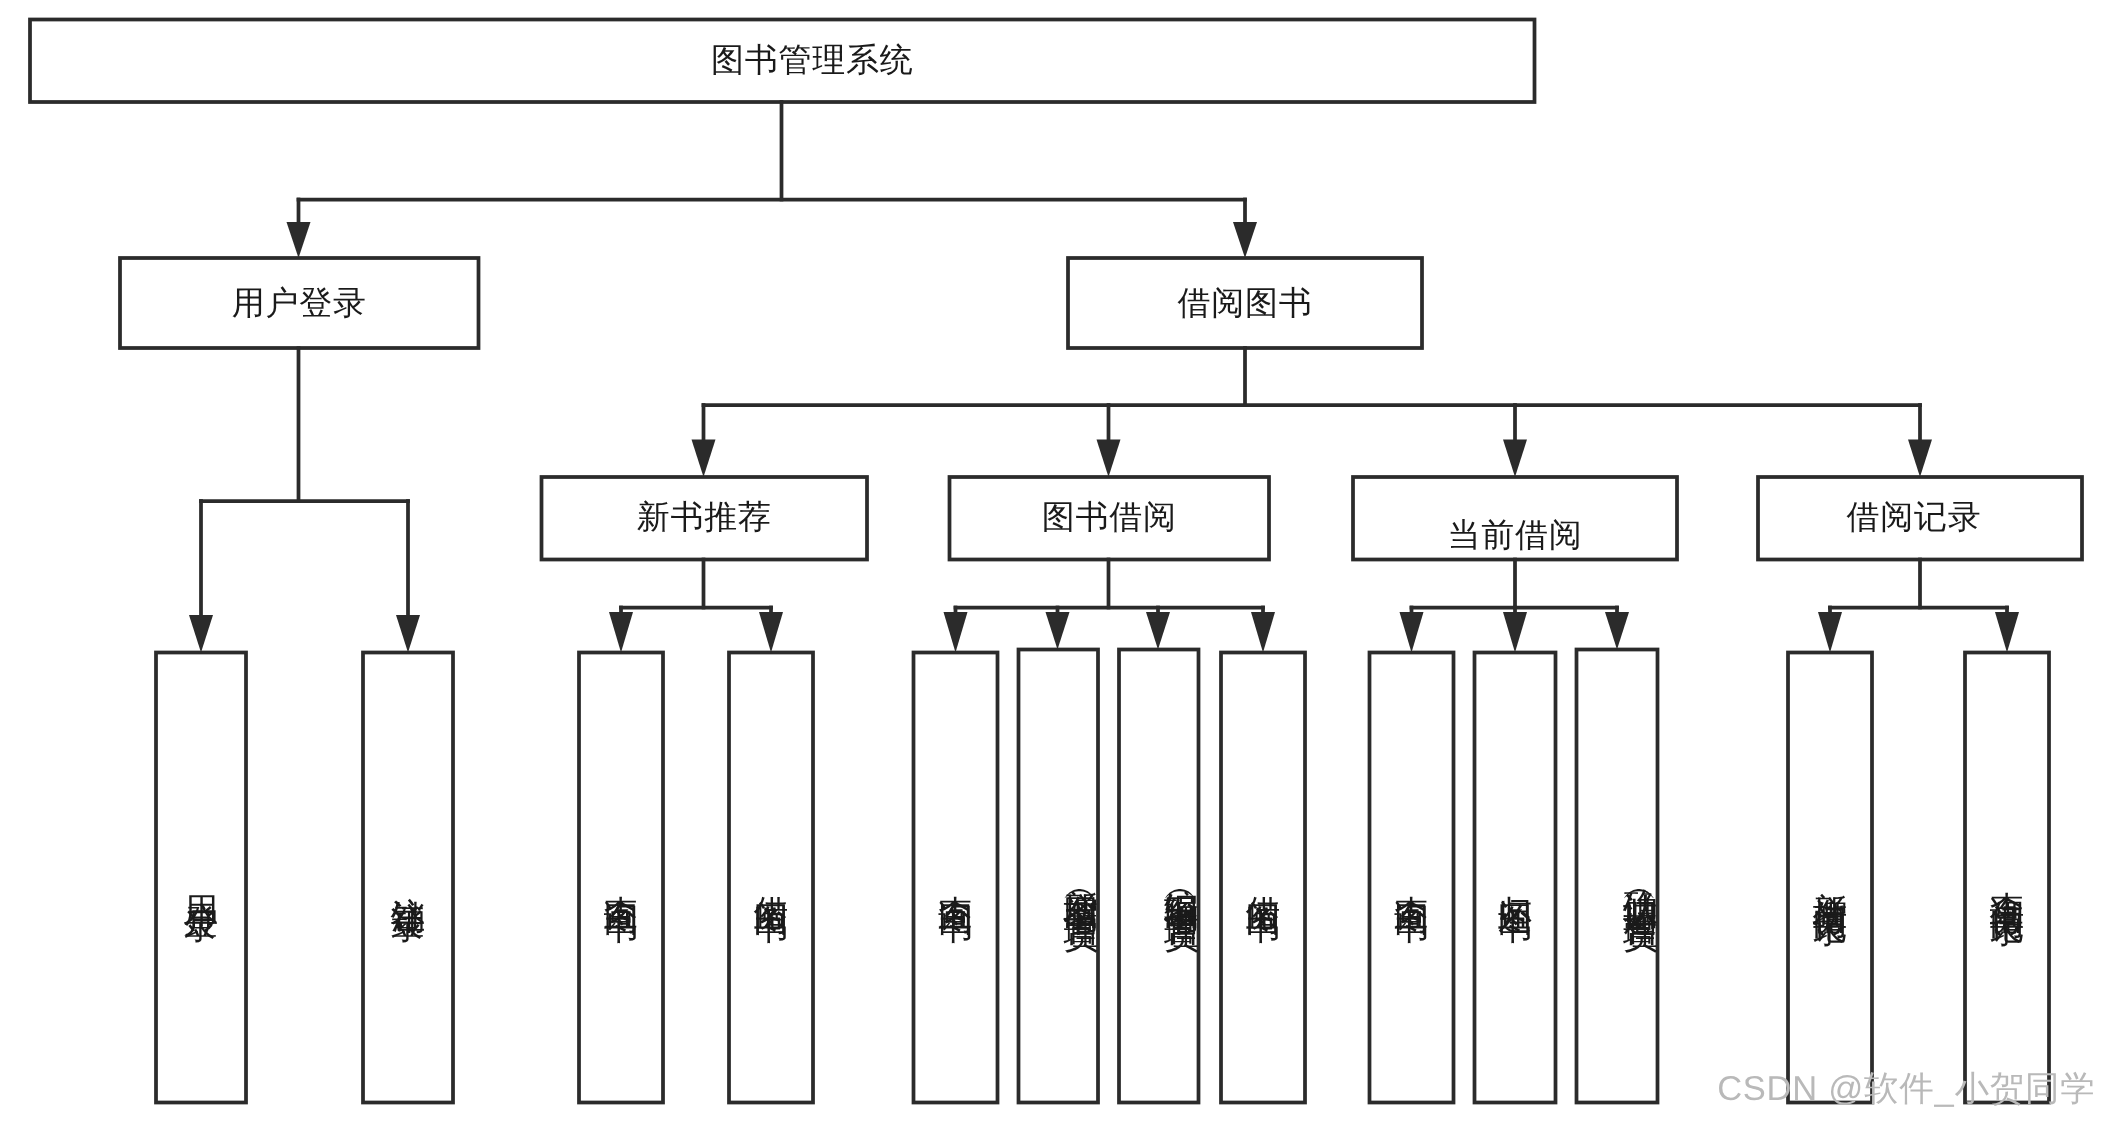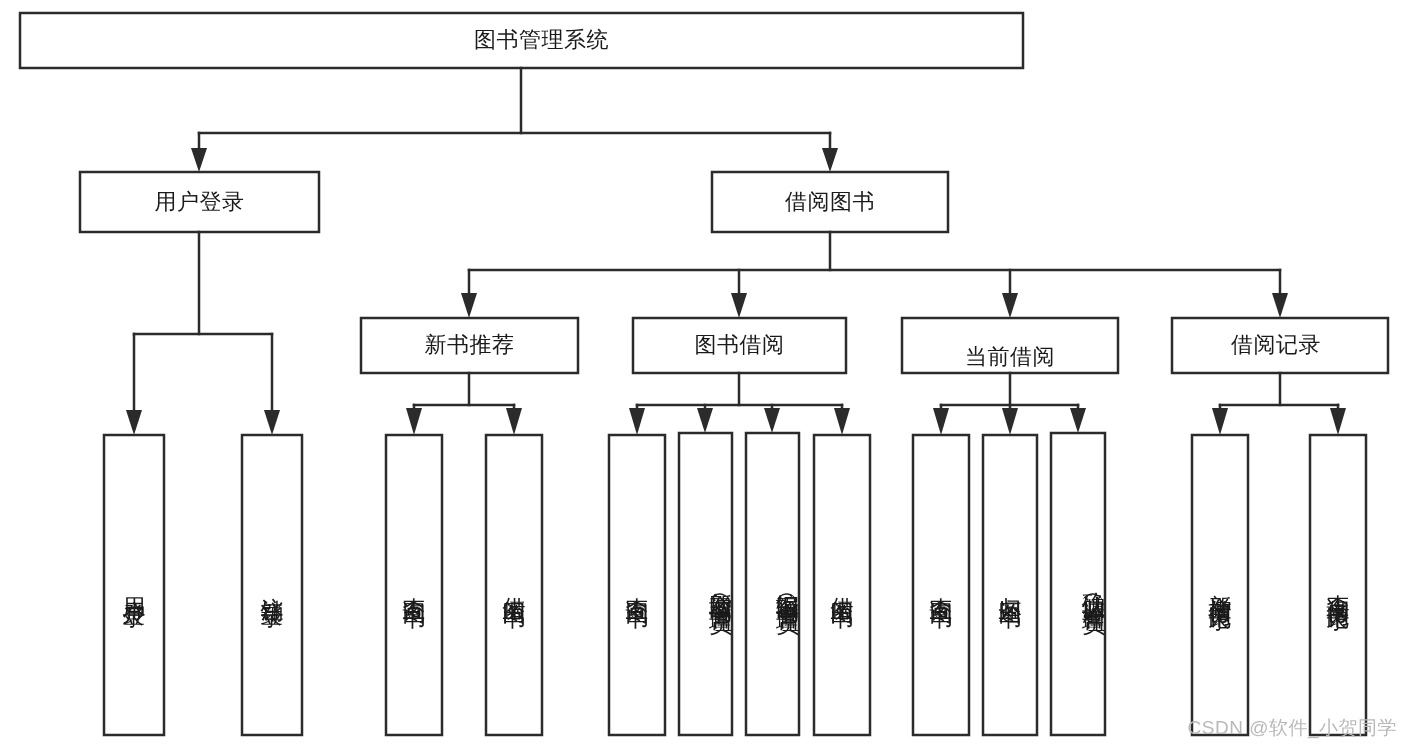--- a/index.html
+++ b/index.html
@@ -64,21 +64,21 @@
     white-space: nowrap;
   }
   .node-label.vertical.top-aligned {
     align-items: flex-start;
     padding-top: 6px;
   }
   .watermark {
     position: absolute;
     right: 8px;
     bottom: 6px;
-    font-size: 19px;
+    font-size: 23px;
     color: #b9b9b9;
     font-family: "Liberation Sans", "DejaVu Sans", sans-serif;
     white-space: nowrap;
     letter-spacing: 0.5px;
   }
 </style>
 </head>
 <body>
 
 <div id="diagram-root">

